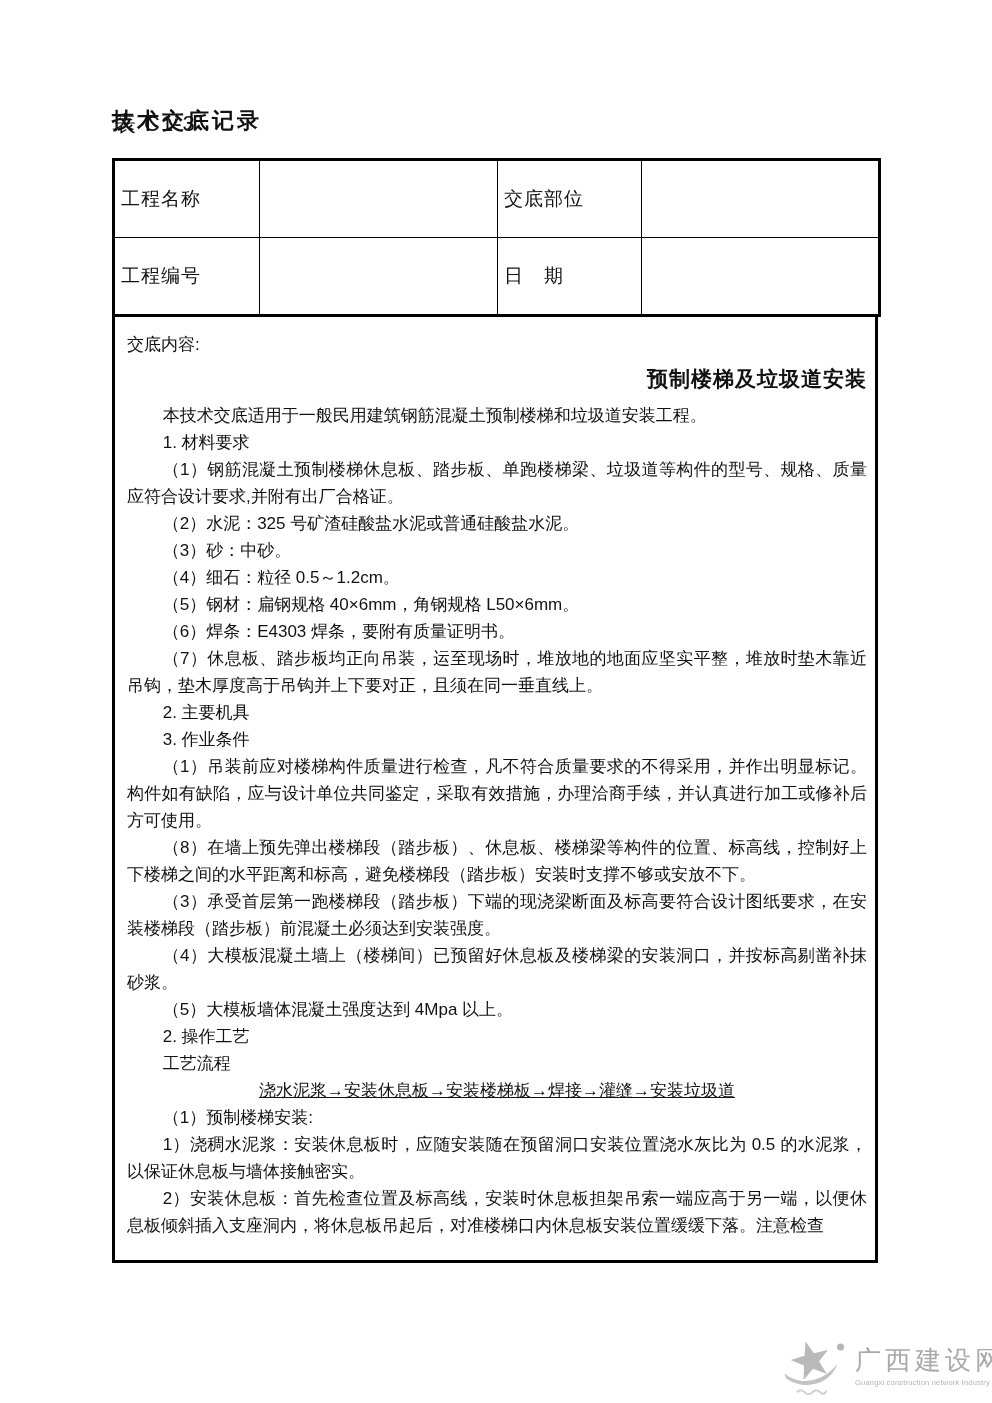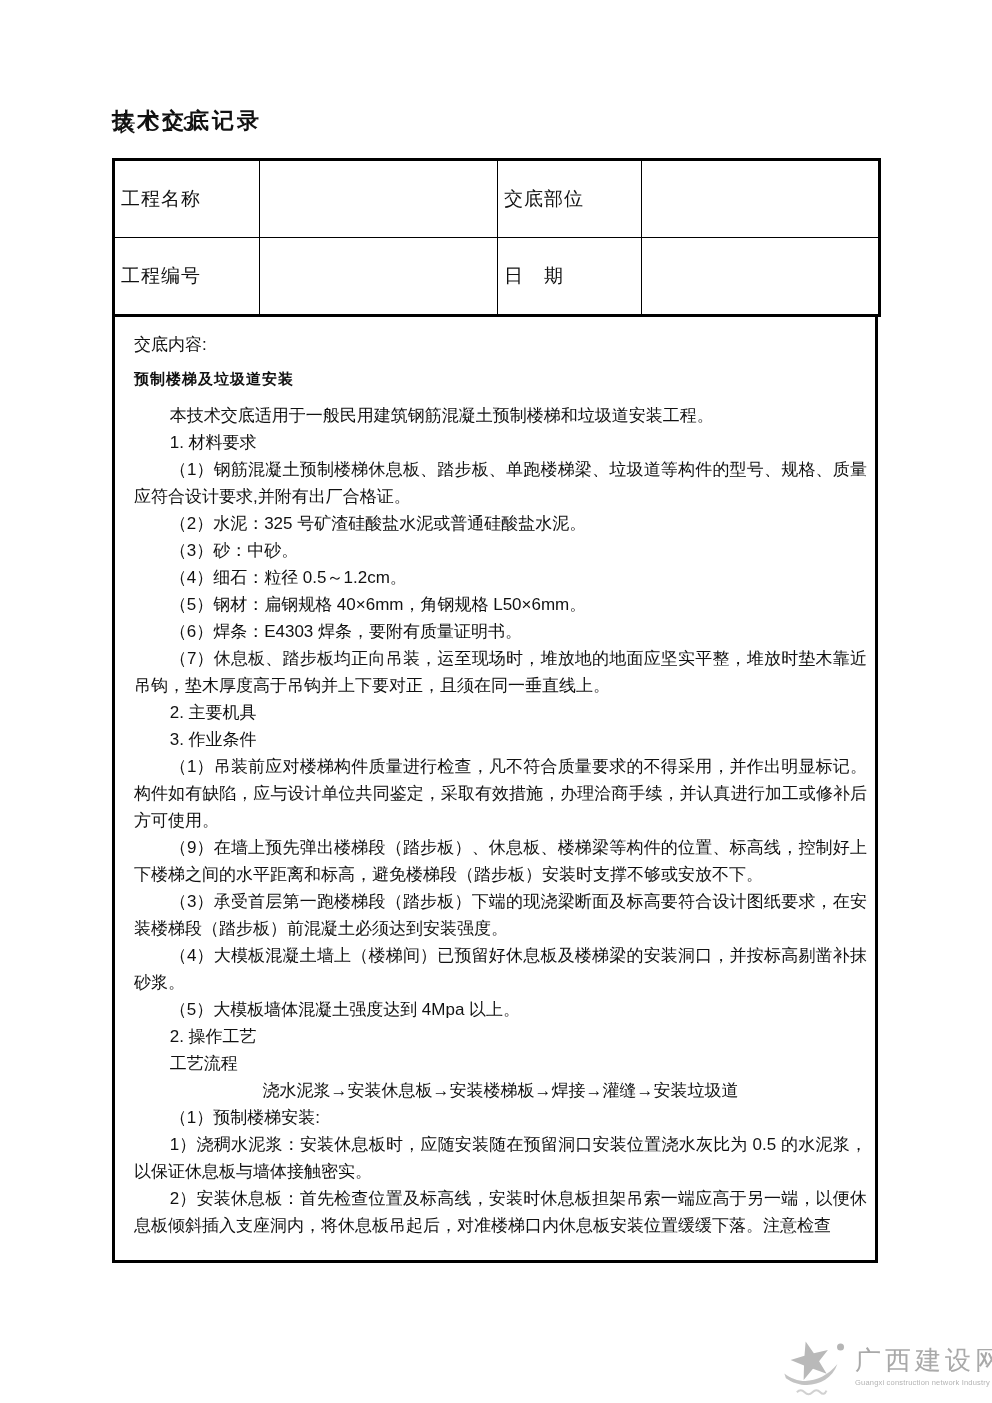--- a/index.html
+++ b/index.html
@@ -30,34 +30,34 @@
   }
   table.info-table td { border:1.6px solid #000; height:76px; padding:0 6px; }
   td.label-cell { text-align:left; font-size:19px; letter-spacing:1px; }
   td.value-cell { }
 
   
   .content-box {
     box-sizing:border-box;
     width:766px; height:946px;
     border:3px solid #000; border-top:none;
-    padding:14px 8px 0 19px;
+    padding:14px 8px 0 12px;
     overflow:hidden;
   }
   .section-label { font-size:17px; line-height:27px; margin:0; }
   .content-heading {
-    margin:7px 0 9px 0; text-align:left;
-    font-size:15px; font-weight:bold; line-height:28px; letter-spacing:1px;
+    margin:7px 0 9px 0; text-align:right;
+    font-size:21px; font-weight:bold; line-height:28px; letter-spacing:1px;
   }
   .content-body p {
     margin:0; font-size:17px; line-height:27px;
     text-align:justify; text-justify:inter-ideograph;
   }
   .content-body p.ind { text-indent:2.1em; }
-  .content-body p.center { text-align:center; text-indent:0; }
+  .content-body p.center { text-align:center; text-indent:0;text-decoration:underline; }
 
   
   .watermark {
     position:absolute; left:778px; top:1336px;
     display:flex; align-items:flex-start; gap:5px;
     user-select:none;
   }
   .wm-star { width:72px; height:64px; flex:0 0 auto; }
   .wm-text { margin-top:12px; }
   .wm-name {
@@ -113,21 +113,21 @@
         <p class="ind">（1）钢筋混凝土预制楼梯休息板、踏步板、单跑楼梯梁、垃圾道等构件的型号、规格、质量应符合设计要求,并附有出厂合格证。</p>
         <p class="ind">（2）水泥：325 号矿渣硅酸盐水泥或普通硅酸盐水泥。</p>
         <p class="ind">（3）砂：中砂。</p>
         <p class="ind">（4）细石：粒径 0.5～1.2cm。</p>
         <p class="ind">（5）钢材：扁钢规格 40×6mm，角钢规格 L50×6mm。</p>
         <p class="ind">（6）焊条：E4303 焊条，要附有质量证明书。</p>
         <p class="ind">（7）休息板、踏步板均正向吊装，运至现场时，堆放地的地面应坚实平整，堆放时垫木靠近吊钩，垫木厚度高于吊钩并上下要对正，且须在同一垂直线上。</p>
         <p class="ind">2. 主要机具</p>
         <p class="ind">3. 作业条件</p>
         <p class="ind">（1）吊装前应对楼梯构件质量进行检查，凡不符合质量要求的不得采用，并作出明显标记。构件如有缺陷，应与设计单位共同鉴定，采取有效措施，办理洽商手续，并认真进行加工或修补后方可使用。</p>
-        <p class="ind">（9）在墙上预先弹出楼梯段（踏步板）、休息板、楼梯梁等构件的位置、标高线，控制好上下楼梯之间的水平距离和标高，避免楼梯段（踏步板）安装时支撑不够或安放不下。</p>
+        <p class="ind">（8）在墙上预先弹出楼梯段（踏步板）、休息板、楼梯梁等构件的位置、标高线，控制好上下楼梯之间的水平距离和标高，避免楼梯段（踏步板）安装时支撑不够或安放不下。</p>
         <p class="ind">（3）承受首层第一跑楼梯段（踏步板）下端的现浇梁断面及标高要符合设计图纸要求，在安装楼梯段（踏步板）前混凝土必须达到安装强度。</p>
         <p class="ind">（4）大模板混凝土墙上（楼梯间）已预留好休息板及楼梯梁的安装洞口，并按标高剔凿补抹砂浆。</p>
         <p class="ind">（5）大模板墙体混凝土强度达到 4Mpa 以上。</p>
         <p class="ind">2. 操作工艺</p>
         <p class="ind">工艺流程</p>
         <p class="center">浇水泥浆→安装休息板→安装楼梯板→焊接→灌缝→安装垃圾道</p>
         <p class="ind">（1）预制楼梯安装:</p>
         <p class="ind">1）浇稠水泥浆：安装休息板时，应随安装随在预留洞口安装位置浇水灰比为 0.5 的水泥浆，以保证休息板与墙体接触密实。</p>
         <p class="ind">2）安装休息板：首先检查位置及标高线，安装时休息板担架吊索一端应高于另一端，以便休息板倾斜插入支座洞内，将休息板吊起后，对准楼梯口内休息板安装位置缓缓下落。注意检查</p>
       </div>

